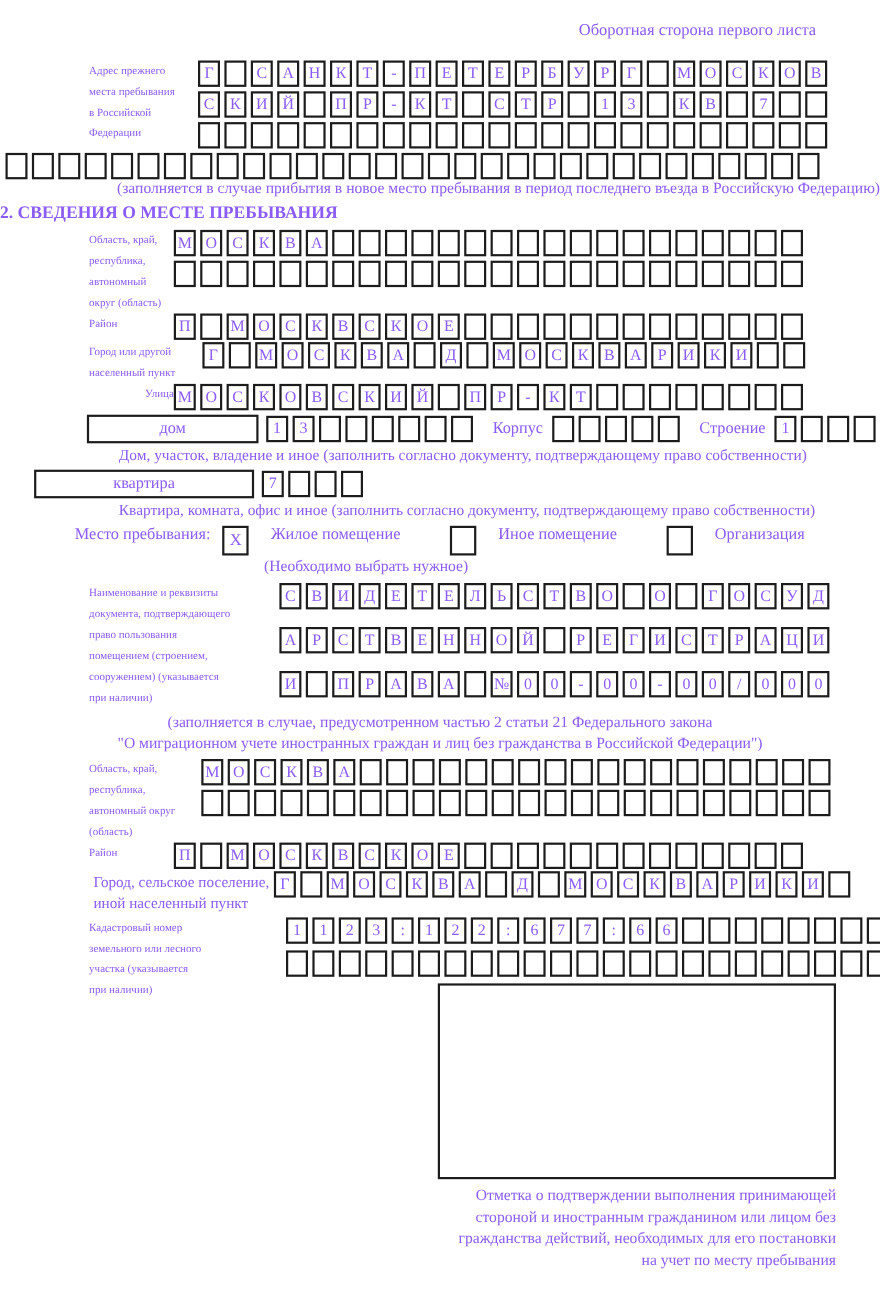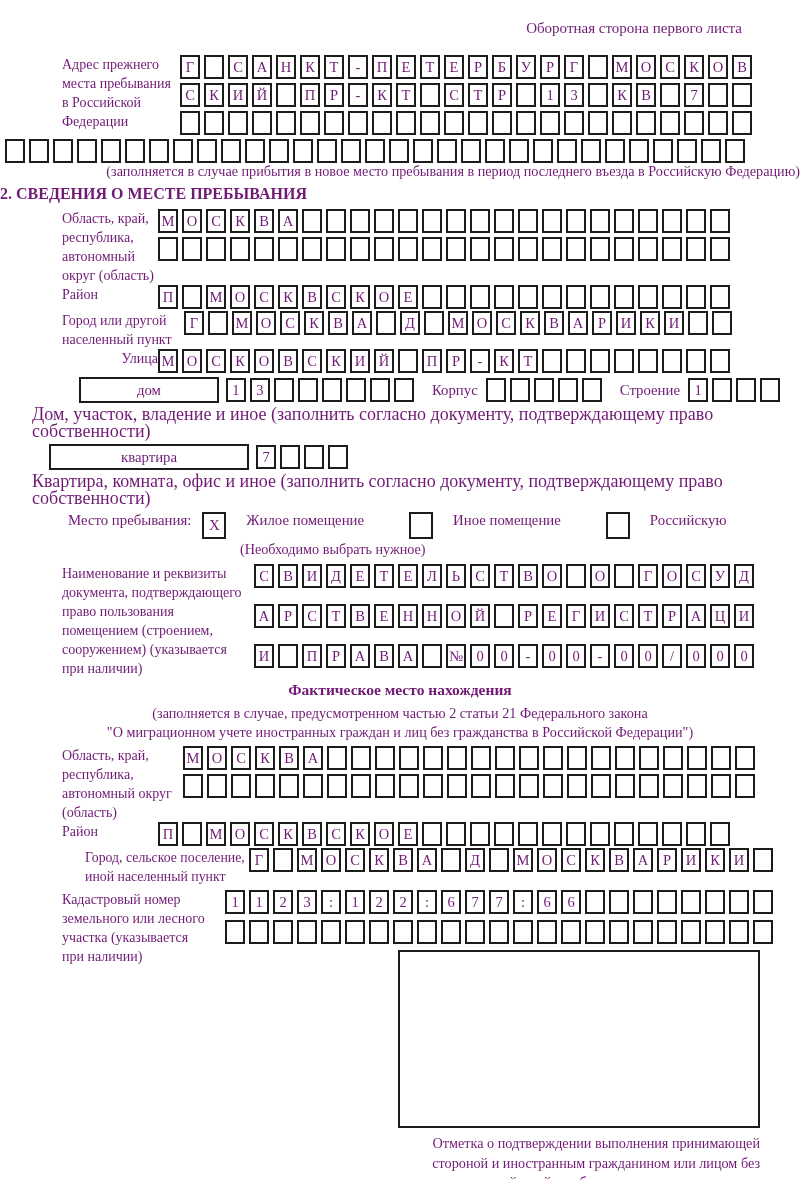--- a/index.html
+++ b/index.html
@@ -1,74 +1,74 @@
 <!DOCTYPE html>
 <html><head>
 <meta charset="utf-8">
 <style>
   html,body{margin:0;padding:0;background:#ffffff;}
   .page{
     position:relative; width:800px; height:1180px; overflow:hidden;
-    font-family:"Liberation Serif","DejaVu Serif",serif; color:#701a75; background:#fff;
+    font-family:"Liberation Serif","DejaVu Serif",serif; color:#8b5cf6; background:#fff;
     box-sizing:border-box;
   }
   .hdr{ text-align:right; padding:20px 58px 0 0; font-size:15px; }
 
   .sec{ display:flex; align-items:flex-start; }
-  .lbl{ box-sizing:border-box; padding-left:62px; font-size:14px; line-height:19px; white-space:pre; }
+  .lbl{ box-sizing:border-box; padding-left:81px; font-size:10px; line-height:19px; white-space:pre; }
 
   .cells{ display:flex; }
   .rows .cells + .cells{ margin-top:4px; }
   .cell{
     box-sizing:border-box; flex:0 0 20px; width:20px; height:24px;
     border:2px solid #1c1c1c; margin-right:4px;
     display:flex; align-items:center; justify-content:center;
     font-size:14.5px; line-height:1;
   }
 
   .sec-prev{ margin-top:18px; } .sec-prev .lbl{ flex:0 0 180px; }
   .row-full{ margin-left:5px; margin-top:4px; }
   .note-c{ text-align:right; font-size:14.2px; margin-top:0; line-height:17px; }
   .h2{ text-align:left; font-weight:bold; font-size:16px; margin-top:4px; line-height:19px; }
 
   .sec-area{ margin-top:6px; } .sec-area .lbl{ flex:0 0 158px; }
   .sec-district .lbl{ flex:0 0 158px; }
   .sec-city{ margin-top:2px; } .sec-city .lbl{ flex:0 0 184px; }
   .sec-street .lbl{ flex:0 0 158px;text-align:right; }
 
-  .house-row{ display:flex; align-items:center; margin:4px 16px 0 31px; font-size:14.8px;padding-left:48px; }
+  .house-row{ display:flex; align-items:center; margin:4px 0 0 31px; font-size:14.8px;padding-left:48px; }
   .long-box{
     box-sizing:border-box; border:2px solid #1c1c1c; height:26px;
     display:flex; align-items:center; justify-content:center; font-size:14.8px;
   }
   .w170{ width:170px; margin-right:7px; }
   .w200{ width:200px; margin-right:7px; }
   .inline-lbl{ padding:0 8px 0 14px; }
-  .note-l{ margin-left:32px; font-size:18px; margin-top:3px; line-height:17px; }
-  .apt-row{ display:flex; align-items:center; margin:4px 0 0 49px; }
+  .note-l{ margin-left:108px; font-size:14px; margin-top:3px; line-height:17px; }
+  .apt-row{ display:flex; align-items:center; margin:4px 0 0 31px; }
 
   .pt-row{ display:flex; align-items:flex-start; margin-top:5px; padding-left:68px; font-size:14.8px; }
   .chk{
     box-sizing:border-box; width:24px; height:27px; border:2px solid #1c1c1c;
     display:flex; align-items:center; justify-content:center; font-size:15px; margin-left:11px;
   }
   .pt-opt{ margin-left:20px; margin-right:34px; }
   .pt-opt:last-child{ margin-right:0; }
   .pt-note{ margin-left:240px; font-size:14.2px; margin-top:2px; line-height:17px; }
 
   .sec-doc{ margin-top:6px; } .sec-doc .lbl{ flex:0 0 254px; }
   .sec-doc .cells + .cells{ margin-top:16px; }
 
   .fact-title{ text-align:center; font-weight:bold; font-size:15.5px; margin-top:2px; line-height:20px; }
   .fact-note{ text-align:center; font-size:14.2px; line-height:19px; white-space:pre; margin-top:4px; }
 
   .sec-farea{ margin-top:4px; } .sec-farea .lbl{ flex:0 0 183px; }
   .sec-fdistrict .lbl{ flex:0 0 158px; }
   .sec-fcity{ margin-top:2px;padding-left:21px; } .sec-fcity .lbl{ flex:0 0 228px; padding-left:64px; font-size:13.8px; }
-  .sec-cad{ margin-top:4px; height:56px; overflow:visible; } .sec-cad .lbl{ flex:0 0 225px; }
+  .sec-cad{ margin-top:4px; height:56px; overflow:visible;gap:35px; } .sec-cad .lbl{ flex:0 0 225px; }
   .sec-cad .cells + .cells{ margin-top:6px; }
 
   .stamp-box{
     box-sizing:border-box; margin:4px 0 0 398px; width:362px; height:178px;
     border:2px solid #1c1c1c; background:#fff;
   }
   .stamp-caption{
     margin-left:398px; width:362px; text-align:right;
     font-size:14.2px; line-height:19.5px; white-space:pre; margin-top:6px;
   }
@@ -395,21 +395,21 @@
   </div>
   <div class="note-l">Квартира, комната, офис и иное (заполнить согласно документу, подтверждающему право собственности)</div>
 
   <div class="pt-row">
     <span>Место пребывания:</span>
     <span class="chk">X</span>
     <span class="pt-opt">Жилое помещение</span>
     <span class="chk"></span>
     <span class="pt-opt">Иное помещение</span>
     <span class="chk"></span>
-    <span class="pt-opt">Российскую</span>
+    <span class="pt-opt">Организация</span>
   </div>
   <div class="pt-note">(Необходимо выбрать нужное)</div>
 
   <div class="sec sec-doc">
     <div class="lbl">Наименование и реквизиты
 документа, подтверждающего
 право пользования
 помещением (строением,
 сооружением) (указывается
 при наличии)</div>
@@ -479,21 +479,20 @@
           <span class="cell">0</span>
           <span class="cell">0</span>
           <span class="cell">/</span>
           <span class="cell">0</span>
           <span class="cell">0</span>
           <span class="cell">0</span>
         </div>
     </div>
   </div>
 
-  <div class="fact-title">Фактическое место нахождения</div>
   <div class="fact-note">(заполняется в случае, предусмотренном частью 2 статьи 21 Федерального закона
 "О миграционном учете иностранных граждан и лиц без гражданства в Российской Федерации")</div>
 
   <div class="sec sec-farea">
     <div class="lbl">Область, край,
 республика,
 автономный округ
 (область)</div>
     <div class="rows">
       <div class="cells">

